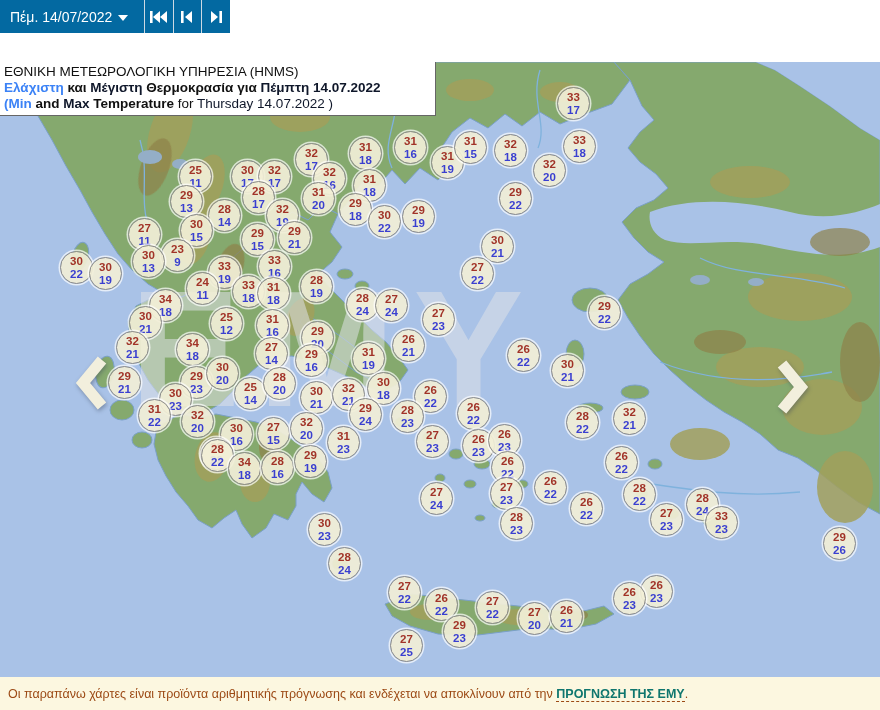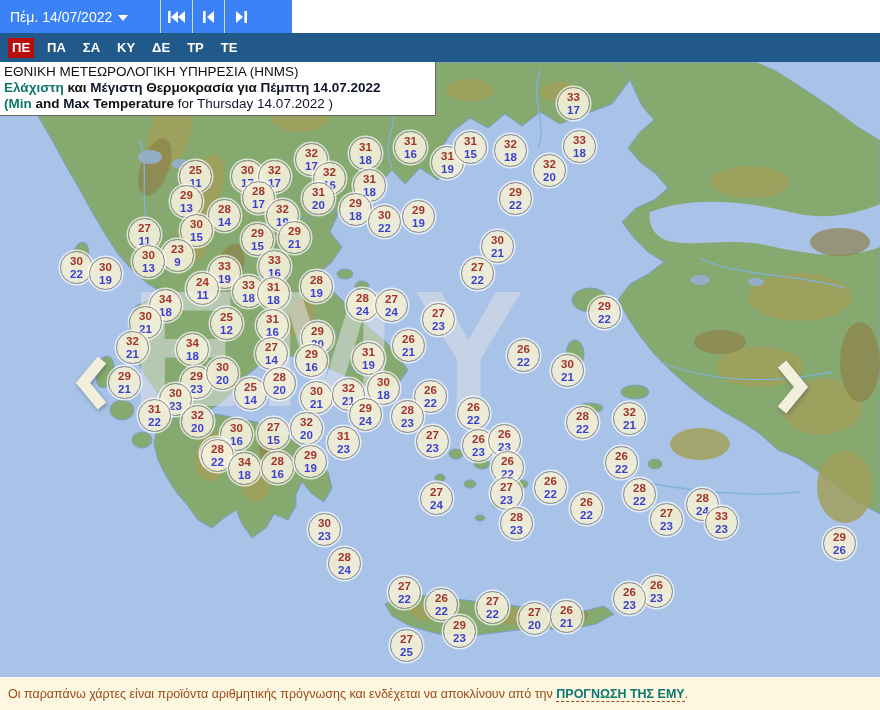--- a/index.html
+++ b/index.html
@@ -1,21 +1,21 @@
 <!DOCTYPE html>
 <html><head>
 <meta charset="utf-8">
 <style>
   html,body{margin:0;padding:0;background:#fff;}
   .screen{position:relative;width:880px;height:710px;overflow:hidden;
           font-family:"Liberation Sans",sans-serif;background:#fff;}
 
   
   .topbar{position:absolute;left:0;top:0;width:880px;height:33px;background:#fff;}
-  .topbar-blue{position:absolute;left:0;top:0;width:292px;height:33px;background:#3b82f6;display:flex;}
+  .topbar-blue{position:absolute;left:0;top:0;width:230px;height:33px;background:#0369a1;display:flex;}
   .date-btn{width:160px;height:33px;display:flex;align-items:center;gap:6px;
             padding-left:10px;box-sizing:border-box;color:#fff;font-size:14px;cursor:pointer;}
   .caret{width:0;height:0;border-left:5px solid transparent;border-right:5px solid transparent;
          border-top:6px solid #fff;margin-top:2px;}
   .navbtn{width:32px;height:33px;display:flex;align-items:center;justify-content:center;
           border-left:1px solid #cdd9e3;cursor:pointer;box-sizing:border-box;}
   .navbtn svg{display:block;}
 
   
   .daysbar{position:absolute;left:0;top:33px;width:880px;height:29px;background:#20598a;
@@ -27,21 +27,21 @@
   .map{position:absolute;left:0;top:62px;width:880px;height:615px;overflow:hidden;background:#a9c2e7;}
   .map svg.geo{position:absolute;left:0;top:0;}
   .watermark{position:absolute;left:130px;top:205px;font-size:165px;font-weight:bold;
              color:rgba(222,226,232,.55);letter-spacing:18px;line-height:165px;pointer-events:none;}
 
   .hdrbox{position:absolute;left:0;top:0;width:436px;background:#fff;
           border:1px solid #666;border-top:none;border-left:none;
           padding:2px 5px 3px 4px;box-sizing:border-box;font-size:13.5px;line-height:16px;}
   .hdrbox .l1{color:#111;}
   .hdrbox .l2,.hdrbox .l3{white-space:nowrap;}
-  .c-blue{color:#0f766e;} .c-red{color:#0f172a;} .c-black{color:#111;}
+  .c-blue{color:#3b82f6;} .c-red{color:#0f172a;} .c-black{color:#111;}
   .bld{font-weight:bold;}
 
   .chev{position:absolute;width:36px;height:58px;cursor:pointer;filter:drop-shadow(1px 2px 2px rgba(60,70,90,.45));}
   .chev.left{left:74px;top:292px;} .chev.right{left:774px;top:296px;}
 
   .station{position:absolute;width:31px;height:31px;margin-left:-16px;margin-top:-16px;
            border-radius:50%;background:rgba(242,239,215,.92);border:1px solid #8a8a8a;
            box-shadow:0 0 0 1.5px rgba(255,255,255,.7);
            display:flex;flex-direction:column;align-items:center;justify-content:center;
            font-size:11.5px;font-weight:bold;line-height:12.5px;}
@@ -80,29 +80,20 @@
       </div>
       <div class="navbtn">
         <svg width="14" height="12" viewBox="0 0 14 12">
           <path d="M2,0 L9,6 L2,12 Z" fill="#fff"></path>
           <rect x="10.4" y="0" width="2.6" height="12" fill="#fff"></rect>
         </svg>
       </div>
     </div>
   </div>
 
-  <div class="daysbar">
-    <span class="tab active">ΠΕ</span>
-    <span class="tab">ΠΑ</span>
-    <span class="tab">ΣΑ</span>
-    <span class="tab">ΚΥ</span>
-    <span class="tab">ΔΕ</span>
-    <span class="tab">ΤΡ</span>
-    <span class="tab">ΤΕ</span>
-  </div>
 
   <div class="map">
 
     <svg class="geo" width="880" height="615" viewBox="0 0 880 615">
       <rect x="0" y="0" width="880" height="615" fill="#a9c2e7"></rect>
 
       <path fill="#85a96e" stroke="#7aa0c6" stroke-width="1" d="M0,0 L614,0 L630,18 L612,42 L585,52 L560,62 L540,50 L522,64 L505,52 L488,66 L470,56 L452,70 L440,88 L452,104 L438,118 L420,106 L405,122 L392,108 L378,124 L362,120 L350,138 L338,152 L322,144 L308,158 L292,150 L278,164 L262,172 L246,184 L230,198 L214,212 L198,226 L182,235 L165,232 L148,222 L132,208 L118,192 L105,172 L92,150 L80,128 L66,104 L52,78 L38,54 L22,30 L8,14 L0,8 Z"></path>
 
       <path fill="#85a96e" stroke="#7aa0c6" stroke-width="1" d="M182,235 L198,226 L214,212 L230,198 L246,184 L262,172 L278,164 L292,150 L308,158 L322,144 L338,152 L330,170 L342,185 L332,200 L318,212 L330,226 L344,240 L358,254 L372,268 L386,280 L398,294 L408,308 L398,322 L382,330 L364,324 L346,314 L328,306 L310,300 L292,294 L274,296 L258,304 L244,316 L232,330 L220,342 L206,350 L190,352 L174,346 L160,334 L148,318 L138,300 L130,280 L128,260 L136,244 L152,236 L168,234 Z"></path>
 

